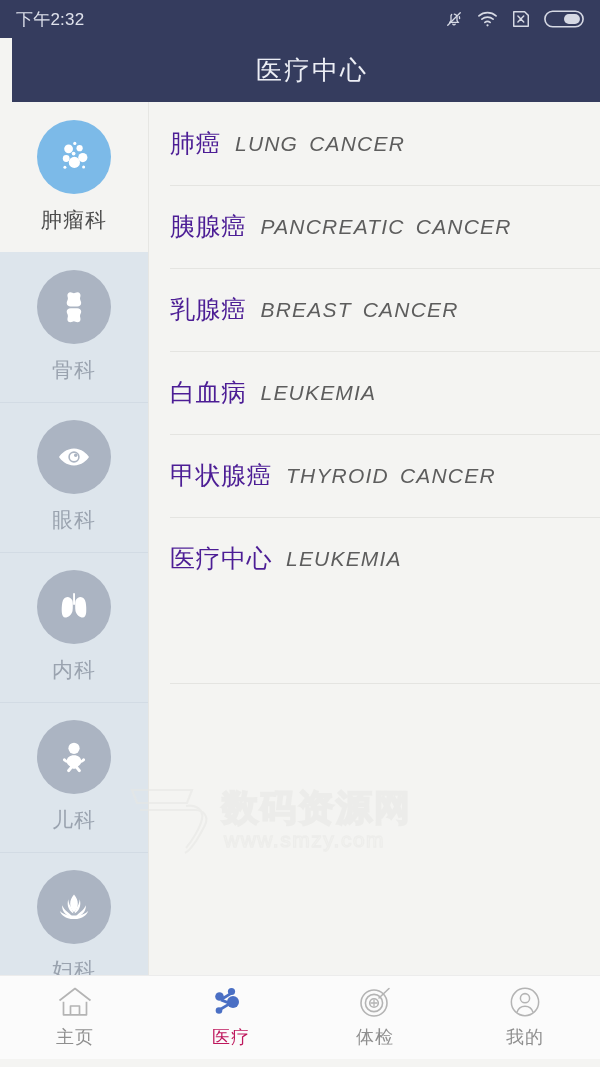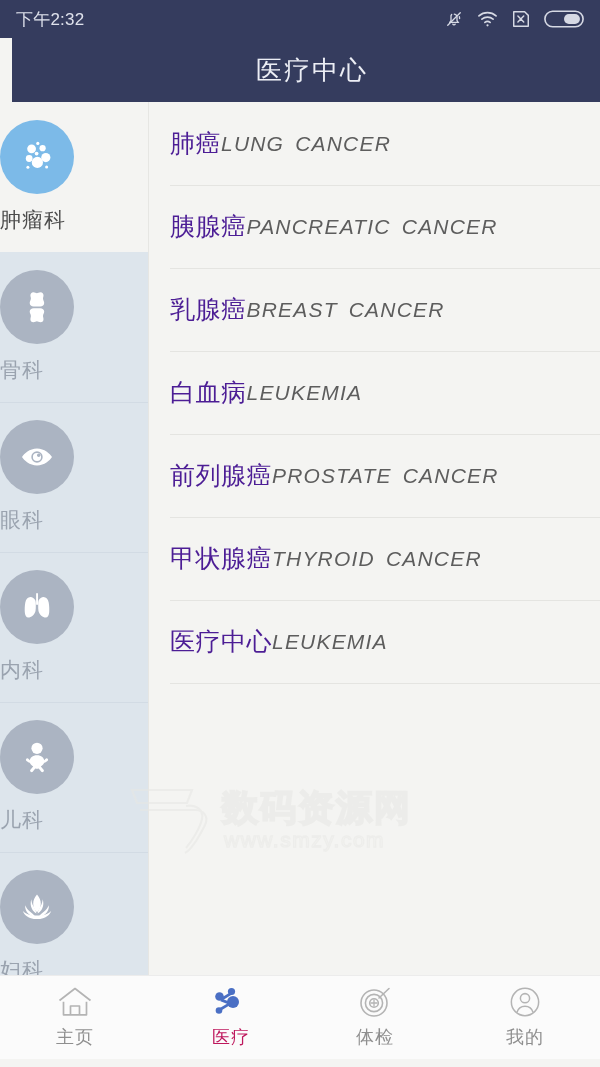--- a/index.html
+++ b/index.html
@@ -36,21 +36,21 @@
     display:flex; background:#f4f4f2;
   }
 
   
   .sidebar {
     width:148px; height:881px; flex:0 0 148px;
     background:#dde5ec; position:relative; overflow:hidden;
   }
   .side-item {
     position:relative; height:150px; width:148px;
-    display:flex; flex-direction:column; justify-content:center;
+    display:flex; flex-direction:column; align-items:center; justify-content:center;
     background:#dde5ec;
   }
   .side-item + .side-item::before {
     content:""; position:absolute; top:0; left:0; width:148px; height:1px;
     background:#d2dbe4;
   }
   .side-item.active { background:#f4f4f2; }
   .side-item.active + .side-item::before { background:transparent; }
   .side-item.active::after {
     content:""; position:absolute; right:0; top:0; width:1px; height:150px; background:#f4f4f2;
@@ -78,21 +78,21 @@
     position:relative; height:83px; display:flex; align-items:center;
     padding-left:22px; background:transparent;
   }
   .list-row + .list-row::before {
     content:""; position:absolute; top:0; left:22px; right:0; height:1px;
     background:#e4e4e1;
   }
   .row-cn { font-size:25px; color:#4c1d95; letter-spacing:.5px; }
   .row-en {
     font-size:21px; color:#5d5d5d; font-style:italic;
-    letter-spacing:1.2px; word-spacing:4px;
+    margin-left:14px; letter-spacing:1.2px; word-spacing:4px;
   }
   .list-bottom-rule {
     position:absolute; left:22px; right:0; top:581px; height:1px; background:#e4e4e1;
   }
 
   
   .watermark {
     position:absolute; left:128px; top:762px; width:300px; height:95px;
     pointer-events:none; opacity:.55;
   }
@@ -250,24 +250,20 @@
         <span class="row-cn">胰腺癌</span>
         <span class="row-en">PANCREATIC  CANCER</span>
       </div>
       <div class="list-row">
         <span class="row-cn">乳腺癌</span>
         <span class="row-en">BREAST  CANCER</span>
       </div>
       <div class="list-row">
         <span class="row-cn">白血病</span>
         <span class="row-en">LEUKEMIA</span>
-      </div>
-      <div class="list-row">
-        <span class="row-cn">前列腺癌</span>
-        <span class="row-en">PROSTATE  CANCER</span>
       </div>
       <div class="list-row">
         <span class="row-cn">甲状腺癌</span>
         <span class="row-en">THYROID  CANCER</span>
       </div>
       <div class="list-row">
         <span class="row-cn">医疗中心</span>
         <span class="row-en">LEUKEMIA</span>
       </div>
       <div class="list-bottom-rule"></div>

